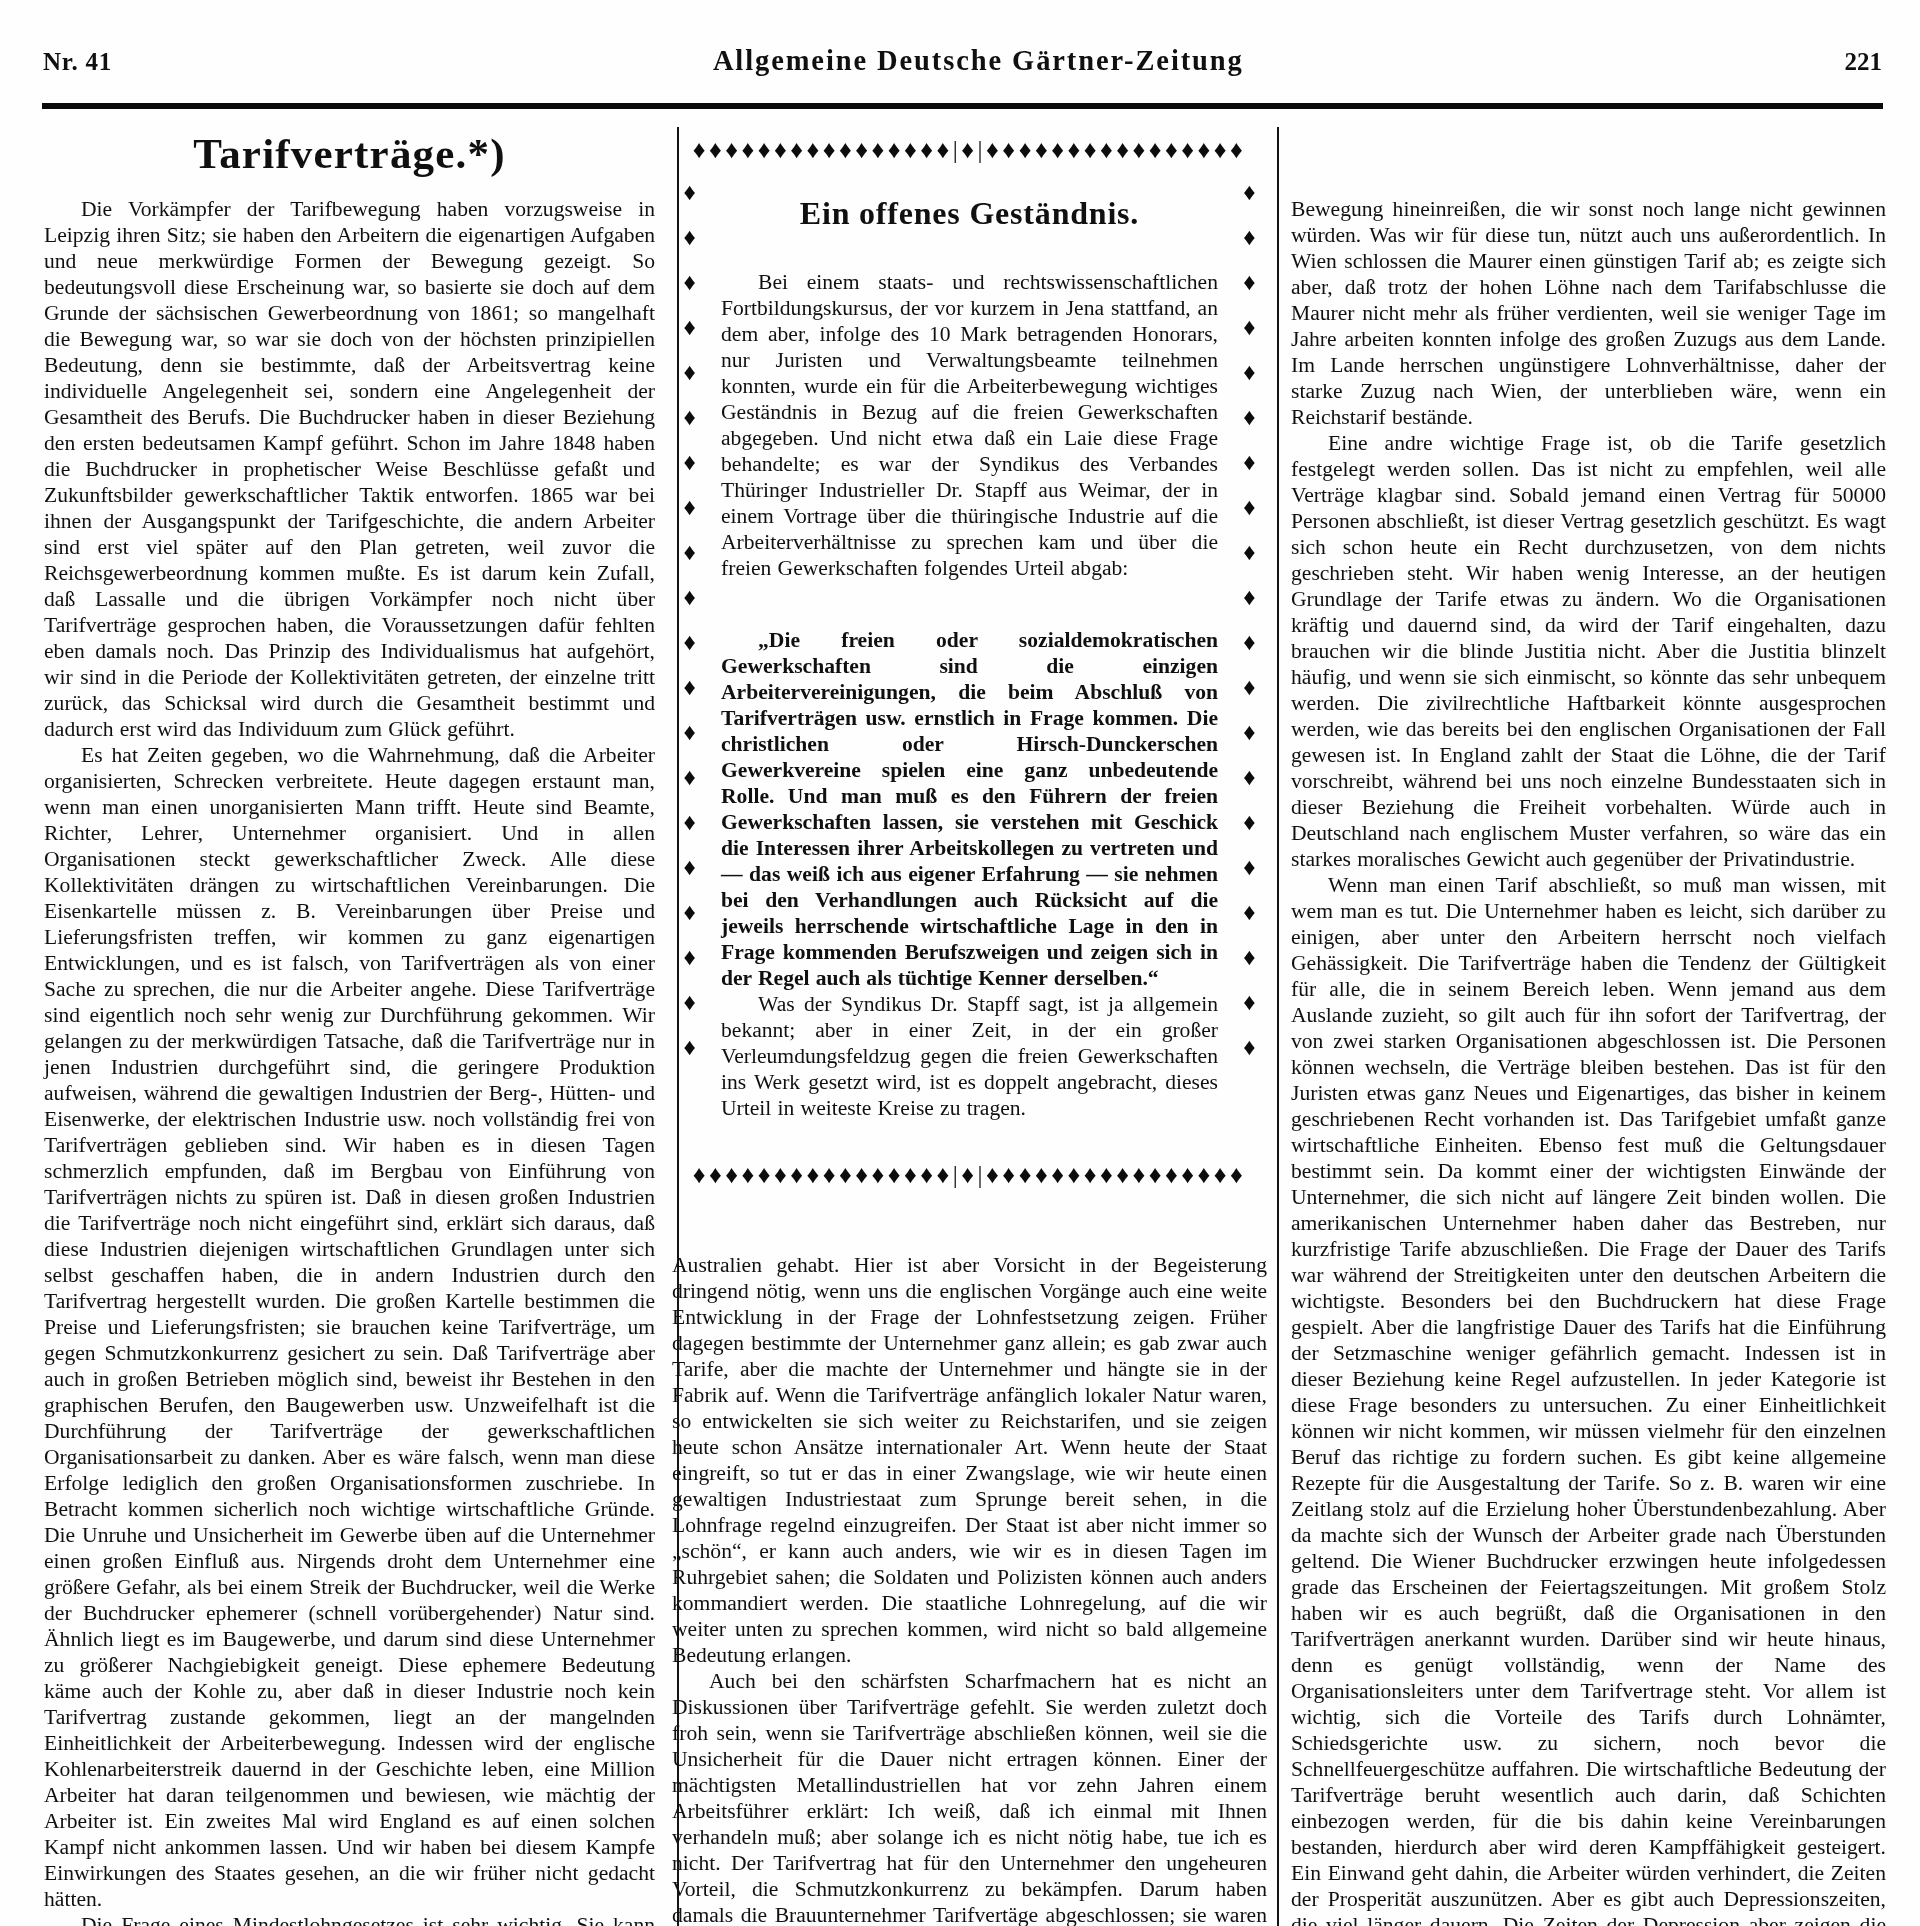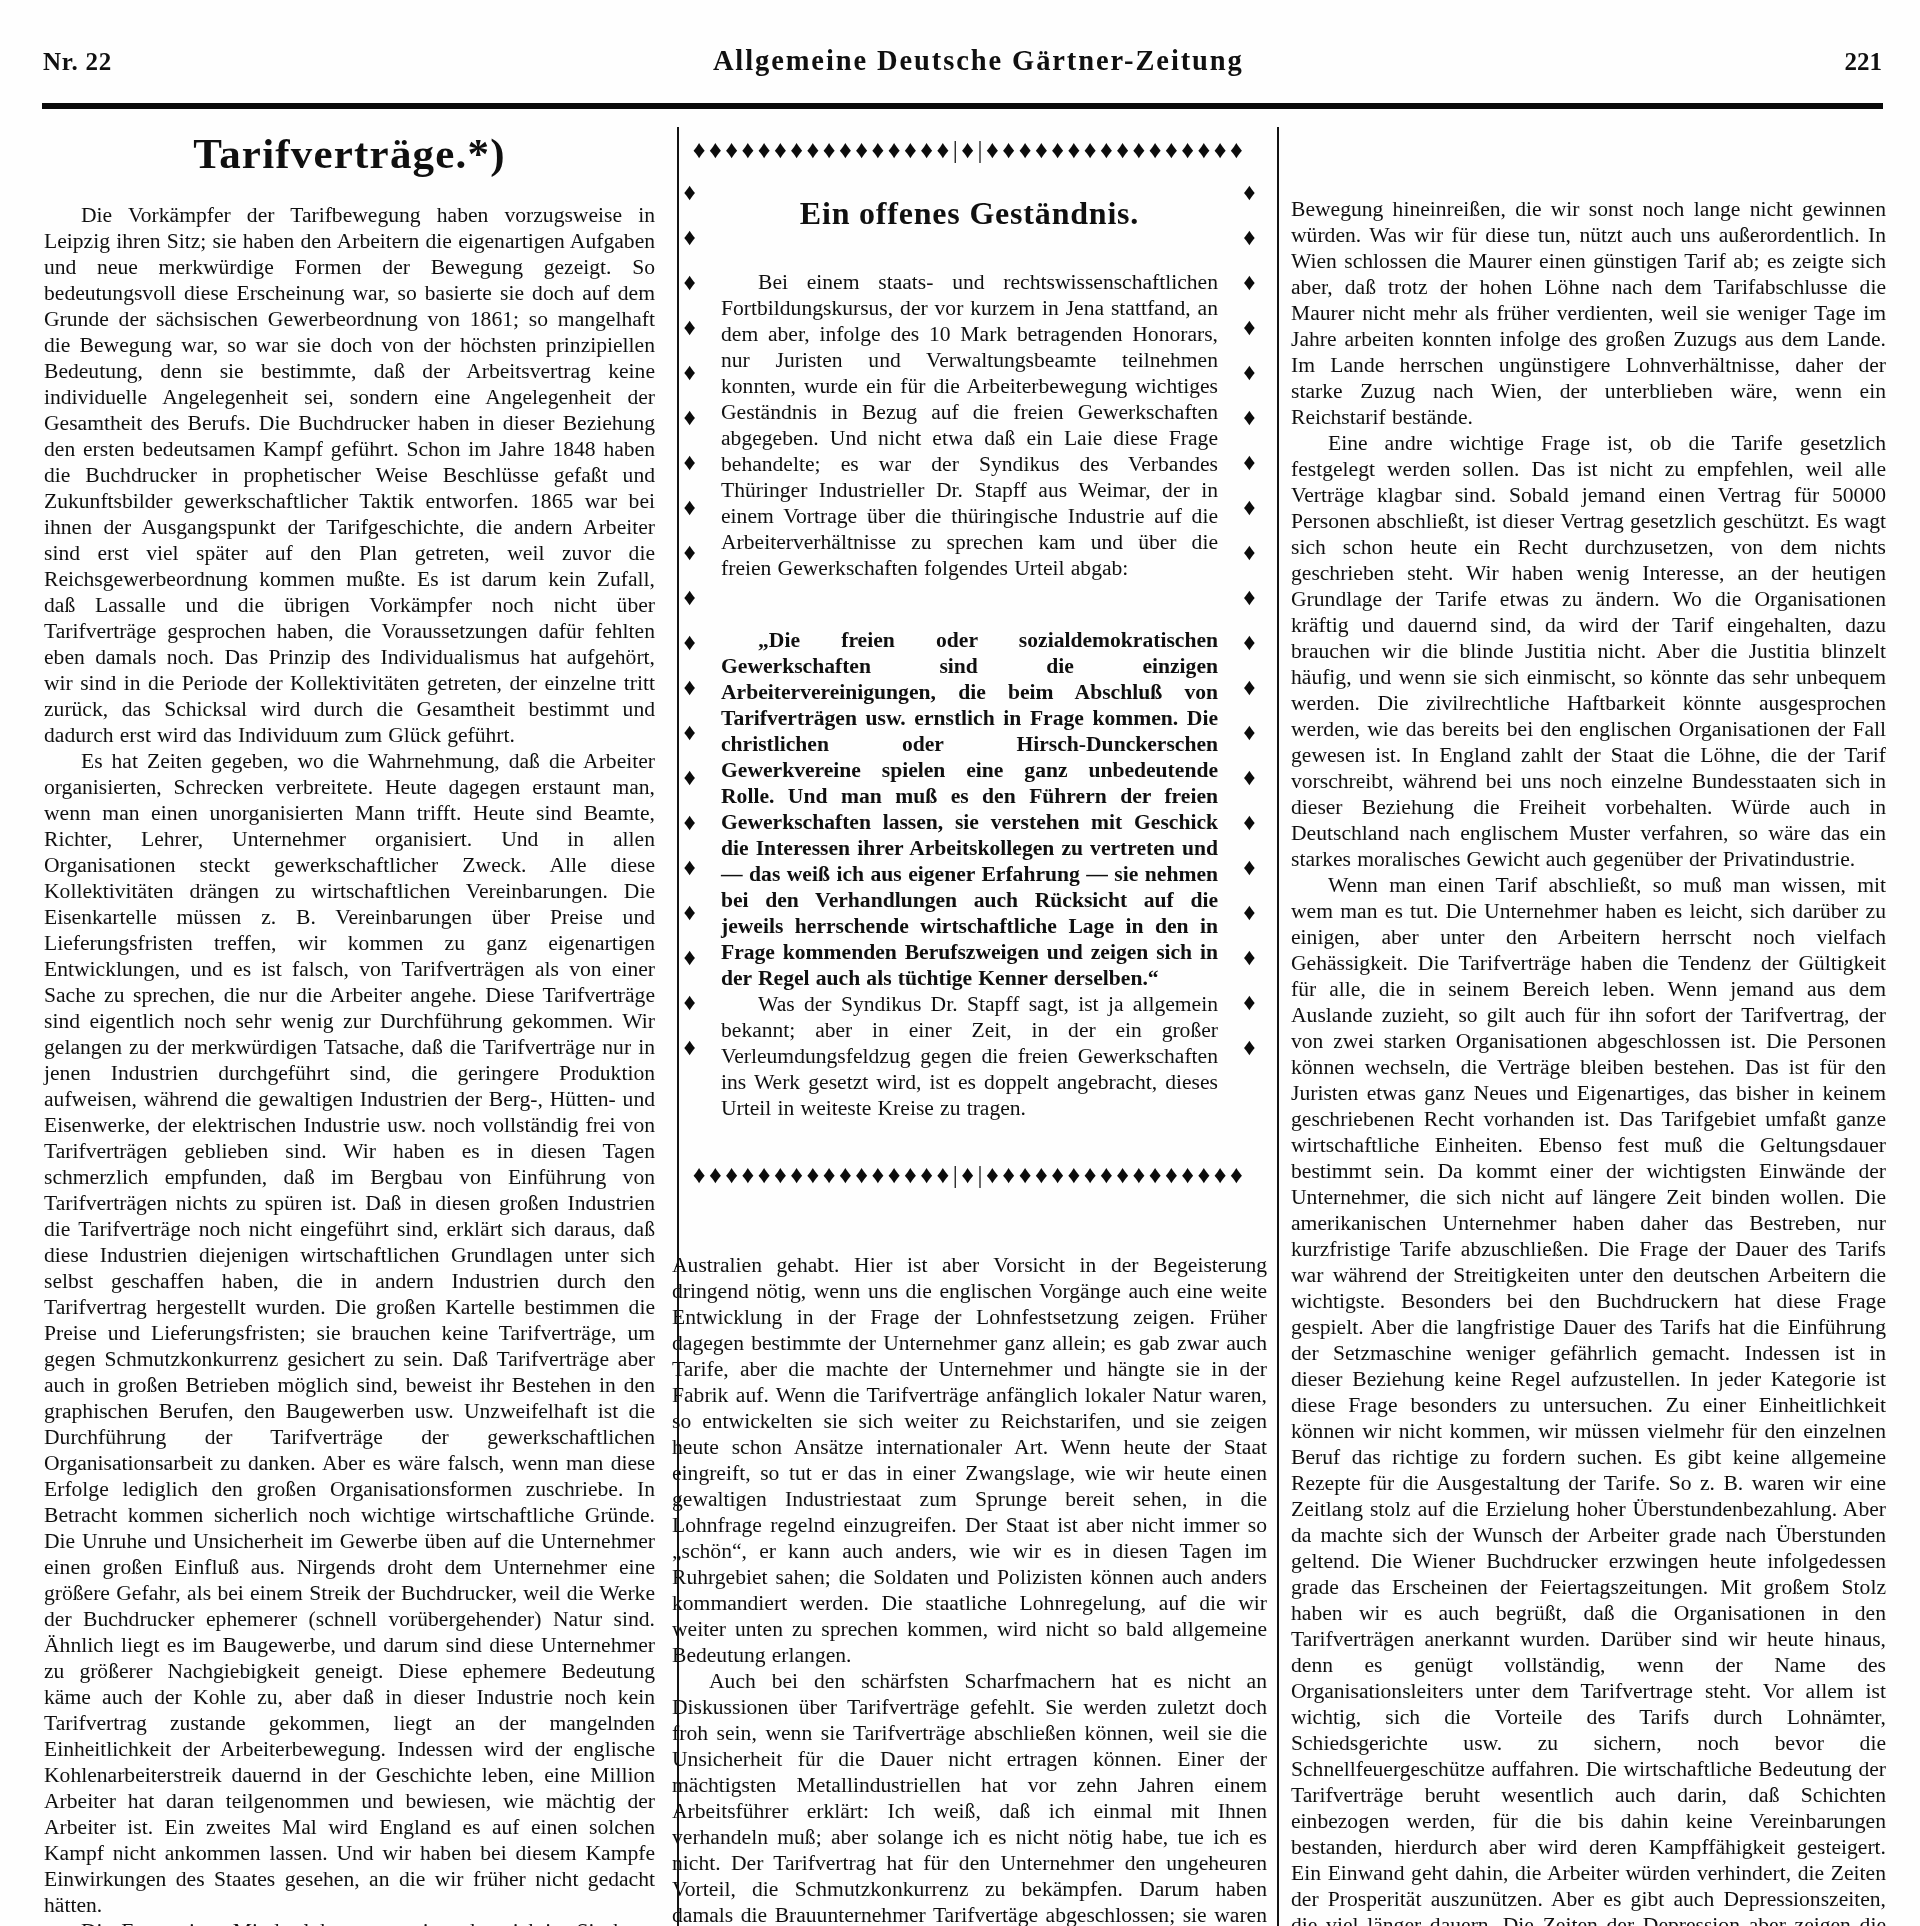--- a/index.html
+++ b/index.html
@@ -28,21 +28,21 @@
   #col3{left:1291px;top:154px;width:595px;}
   
   .para{
     margin:0;font-size:21.6px;line-height:26px;text-align:justify;
     text-indent:37px;hyphens:auto;word-spacing:0.8px;
   }
   .para.noindent{text-indent:0;margin-top:42px;}
   .para.bold{font-weight:700;margin-top:46px;}
   .article-title{
     font-size:43px;font-weight:700;text-align:center;
-    margin:0 0 24px;letter-spacing:1.2px;
+    margin:0 0 18px;letter-spacing:1.2px;
   }
   
   .gbox{
     position:relative;margin:0 0 52px;
     padding:64px 49px 79px;
   }
   .gbox-title{
     font-size:32px;font-weight:700;text-align:center;
     margin:0 0 37px;letter-spacing:0.8px;
   }
@@ -58,21 +58,21 @@
     font-size:24px;line-height:45px;text-align:center;
     white-space:pre-line;overflow:hidden;color:#0c0c0c;
   }
   .bdr-left{left:3.1px;}
   .bdr-right{right:3.1px;}
 </style>
 </head>
 <body>
 
 <header class="masthead">
-  <span class="hdr-issue">Nr. 22</span>
+  <span class="hdr-issue">Nr. 41</span>
   <span class="hdr-title">Allgemeine Deutsche Gärtner-Zeitung</span>
   <span class="hdr-page">221</span>
 </header>
 <div class="header-rule"></div>
 
 <div class="vrule" id="vrule-1"></div>
 <div class="vrule" id="vrule-2"></div>
 
 <section class="col" id="col1">
   <h1 class="article-title">Tarifverträge.*)</h1>

